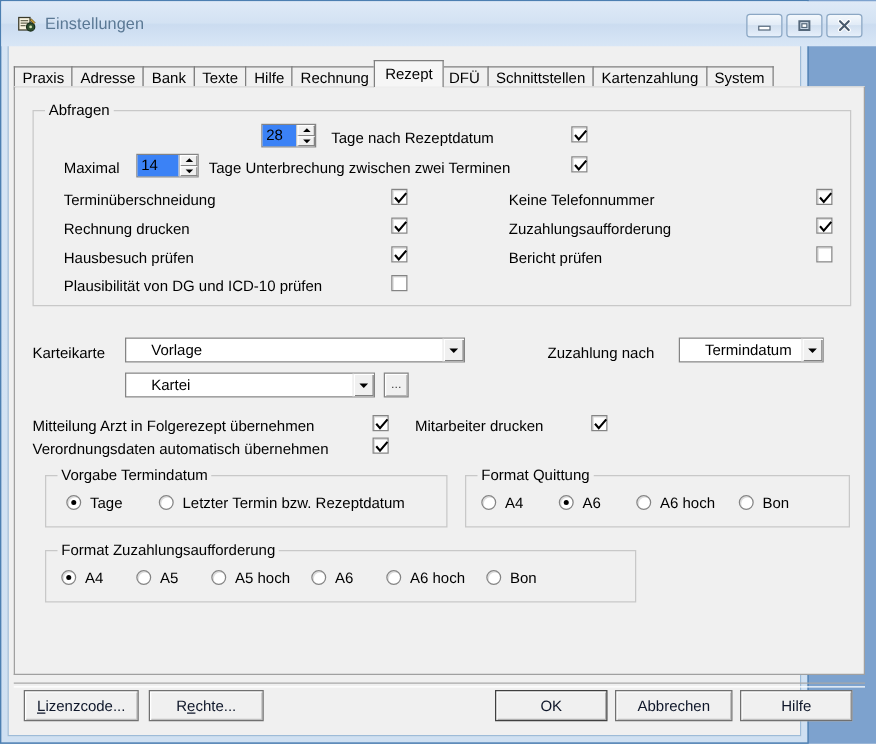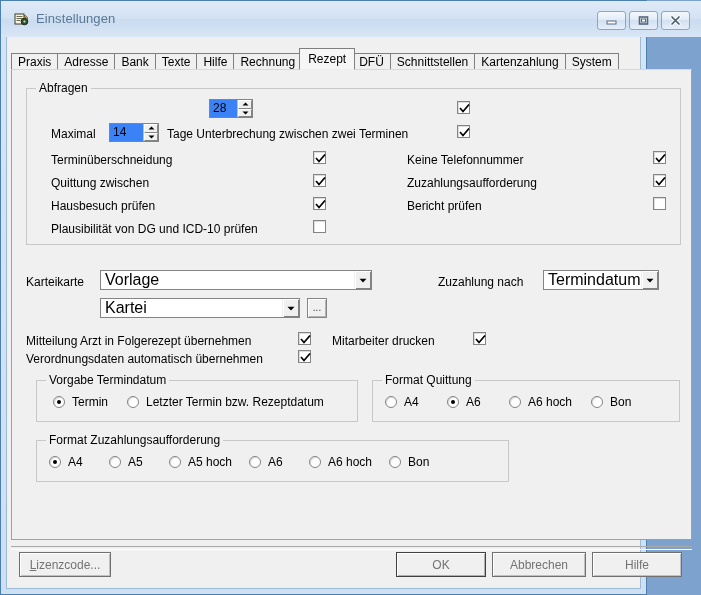--- a/index.html
+++ b/index.html
@@ -117,21 +117,21 @@
     border:1px solid #fff;border-right-color:#848484;border-bottom-color:#848484;
     box-sizing:border-box;background:#f0f0f0;
   }
   
   .combo{
     position:absolute;height:20px;box-sizing:border-box;
     border:1px solid #848484;background:#fff;
     display:flex;align-items:stretch;
   }
   .combo .ctext{
-    flex:1;padding-left:4px;font-size:16px;line-height:18px;color:#000;overflow:hidden;white-space:nowrap;
+    flex:1;padding-left:20px;font-size:12px;line-height:18px;color:#000;overflow:hidden;white-space:nowrap;
   }
   .combo .carrow{
     width:16px;background:#f0f0f0;
     border-left:1px solid #f0f0f0;
     display:flex;align-items:center;justify-content:center;
     box-shadow:inset 1px 1px 0 #fff, inset -1px -1px 0 #808080;
   }
   
   .dotsbtn{
     position:absolute;width:20px;height:20px;box-sizing:border-box;
@@ -143,21 +143,21 @@
   
   .divider{
     position:absolute;left:10px;top:545px;width:681px;height:2px;
     border-top:1px solid #a8a8a8;border-bottom:1px solid #ffffff;
   }
   .btn{
     position:absolute;height:25px;box-sizing:border-box;
     background:#f0f0f0;
     border:1px solid #707070;
     box-shadow:inset 1px 1px 0 #ffffff, inset -1px -1px 0 #c0c0c0;
-    font-size:12px;color:#737373;
+    font-size:12px;color:#0f172a;
     display:flex;align-items:center;justify-content:center;
     white-space:nowrap;
   }
   .btn.default{
     border:1px solid #404040;
     box-shadow:inset 1px 1px 0 #ffffff, inset -1px -1px 0 #b0b0b0;
   }
   .u{text-decoration:underline;}
 </style>
 </head>
@@ -225,20 +225,21 @@
                 <path d="M3.5 0.5 L6.5 3.5 L0.5 3.5 Z" fill="#000"></path>
               </svg>
             </div>
           <div>
               <svg width="7" height="4" viewBox="0 0 7 4">
                 <path d="M3.5 3.5 L0.5 0.5 L6.5 0.5 Z" fill="#000"></path>
               </svg>
             </div>
         </div>
       </div>
+      <span class="lbl" style="left:238px;top:14px;">Tage nach Rezeptdatum</span>
       <div class="cb" style="left:430px;top:12px;">
         <svg width="11" height="11" viewBox="0 0 11 11">
             <path d="M1 5 L4 8.5 L10 1.5" stroke="#000" stroke-width="1.7" fill="none"></path>
           </svg>
       </div>
 
       <span class="lbl" style="left:24px;top:38px;">Maximal</span>
       <div class="spin" style="left:82px;top:34px;width:50px;">
         <div class="val">14</div>
         <div class="arrows">
@@ -261,21 +262,21 @@
           </svg>
       </div>
 
       <div id="abf-left">
           <span class="lbl" style="left:24px;top:64px;">Terminüberschneidung</span>
           <div class="cb" style="left:286px;top:62px;">
             <svg width="11" height="11" viewBox="0 0 11 11">
               <path d="M1 5 L4 8.5 L10 1.5" stroke="#000" stroke-width="1.7" fill="none"></path>
             </svg>
           </div>
-          <span class="lbl" style="left:24px;top:87px;">Quittung zwischen</span>
+          <span class="lbl" style="left:24px;top:87px;">Rechnung drucken</span>
           <div class="cb" style="left:286px;top:85px;">
             <svg width="11" height="11" viewBox="0 0 11 11">
               <path d="M1 5 L4 8.5 L10 1.5" stroke="#000" stroke-width="1.7" fill="none"></path>
             </svg>
           </div>
           <span class="lbl" style="left:24px;top:110px;">Hausbesuch prüfen</span>
           <div class="cb" style="left:286px;top:108px;">
             <svg width="11" height="11" viewBox="0 0 11 11">
               <path d="M1 5 L4 8.5 L10 1.5" stroke="#000" stroke-width="1.7" fill="none"></path>
             </svg>
@@ -350,21 +351,21 @@
           <path d="M1 5 L4 8.5 L10 1.5" stroke="#000" stroke-width="1.7" fill="none"></path>
         </svg>
     </div>
 
     <div class="group" style="left:24px;top:310px;width:322px;height:42px;text-align:right;">
       <span class="group-title">Vorgabe Termindatum</span>
       <div id="vorgabe-opts">
           <div class="rd" style="left:16px;top:15px;">
             <span class="dot"></span>
           </div>
-          <span class="lbl" style="left:35px;top:14px;">Termin</span>
+          <span class="lbl" style="left:35px;top:14px;">Tage</span>
           <div class="rd" style="left:90px;top:15px;"></div>
           <span class="lbl" style="left:109px;top:14px;">Letzter Termin bzw. Rezeptdatum</span>
         </div>
     </div>
 
     <div class="group" style="left:360px;top:310px;width:308px;height:42px;">
       <span class="group-title">Format Quittung</span>
       <div id="quittung-opts">
           <div class="rd" style="left:12px;top:15px;"></div>
           <span class="lbl" style="left:31px;top:14px;">A4</span>
@@ -398,16 +399,19 @@
           <span class="lbl" style="left:371px;top:14px;">Bon</span>
         </div>
     </div>
 
   </div>
 
   <div class="divider"></div>
   <div class="btn" style="left:18px;top:551px;width:92px;">
     <span><span class="u">L</span><span id="lz-rest">izenzcode...</span></span>
   </div>
+  <div class="btn" style="left:118px;top:551px;width:92px;">
+    <span><span id="re-a">R</span><span class="u">e</span><span id="re-b">chte...</span></span>
+  </div>
   <div class="btn default" style="left:395px;top:551px;width:90px;">OK</div>
   <div class="btn" style="left:491px;top:551px;width:94px;">Abbrechen</div>
   <div class="btn" style="left:591px;top:551px;width:90px;">Hilfe</div>
 </div>
 
 </body></html>

